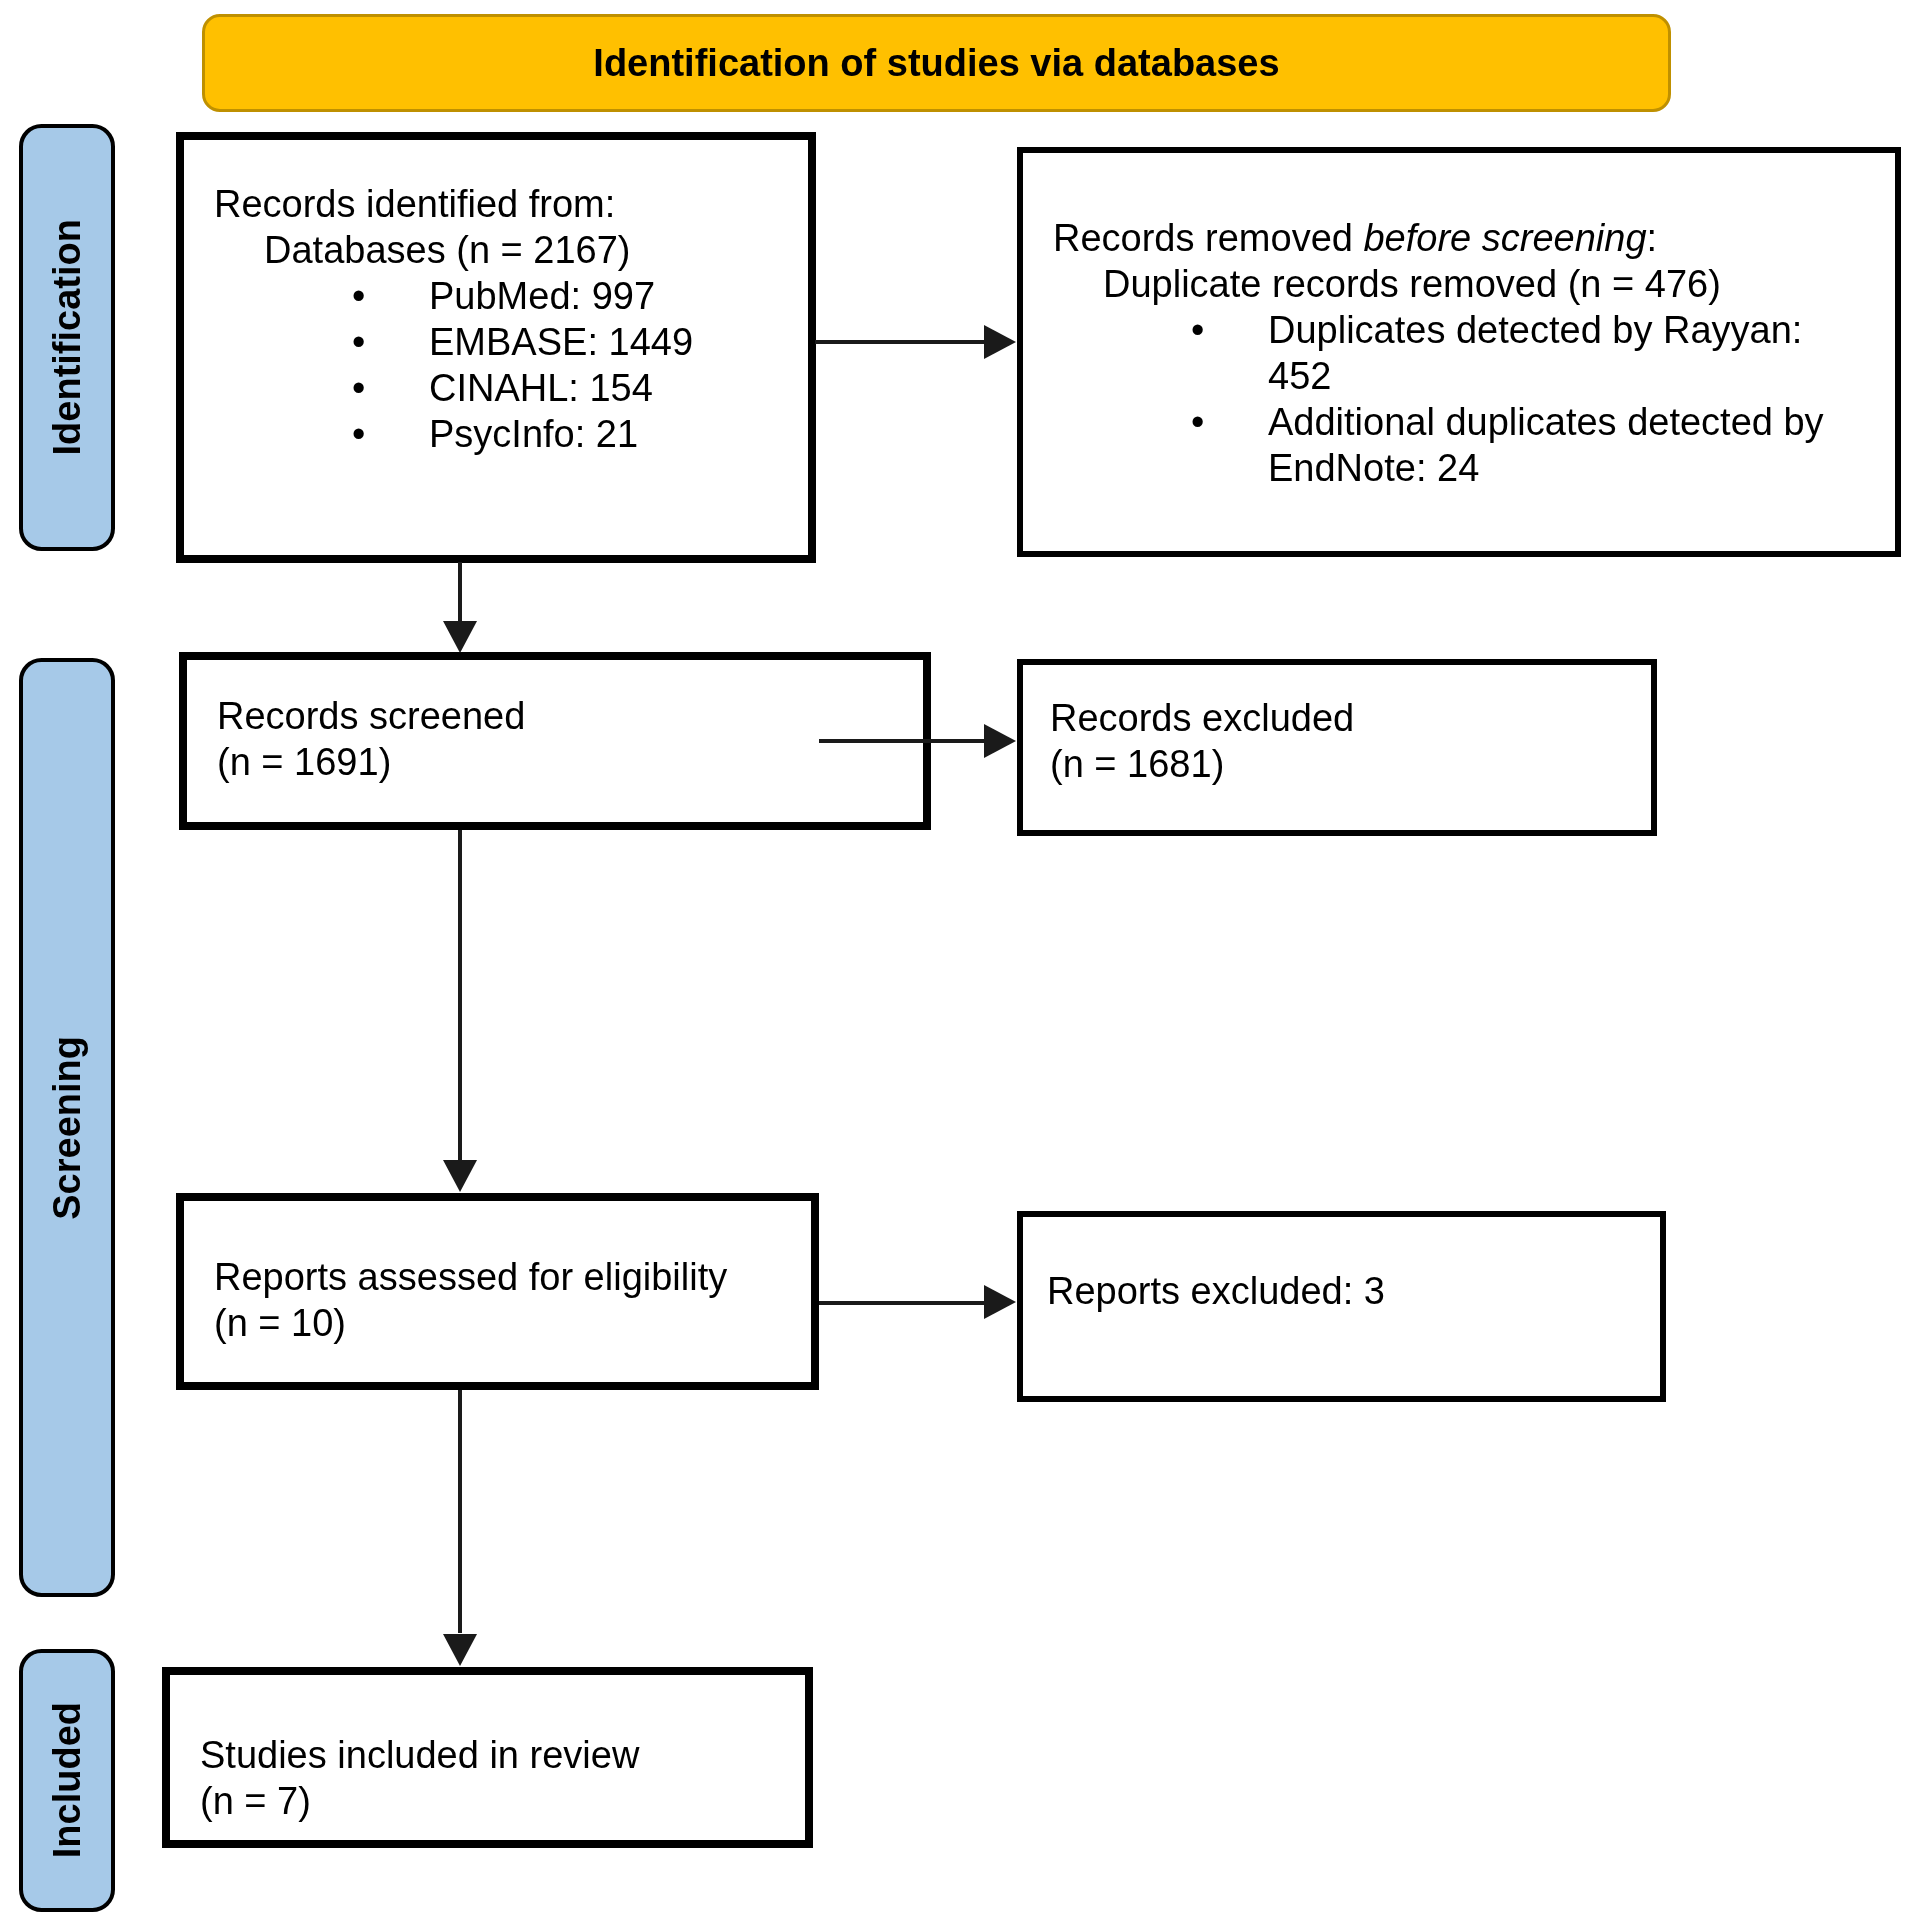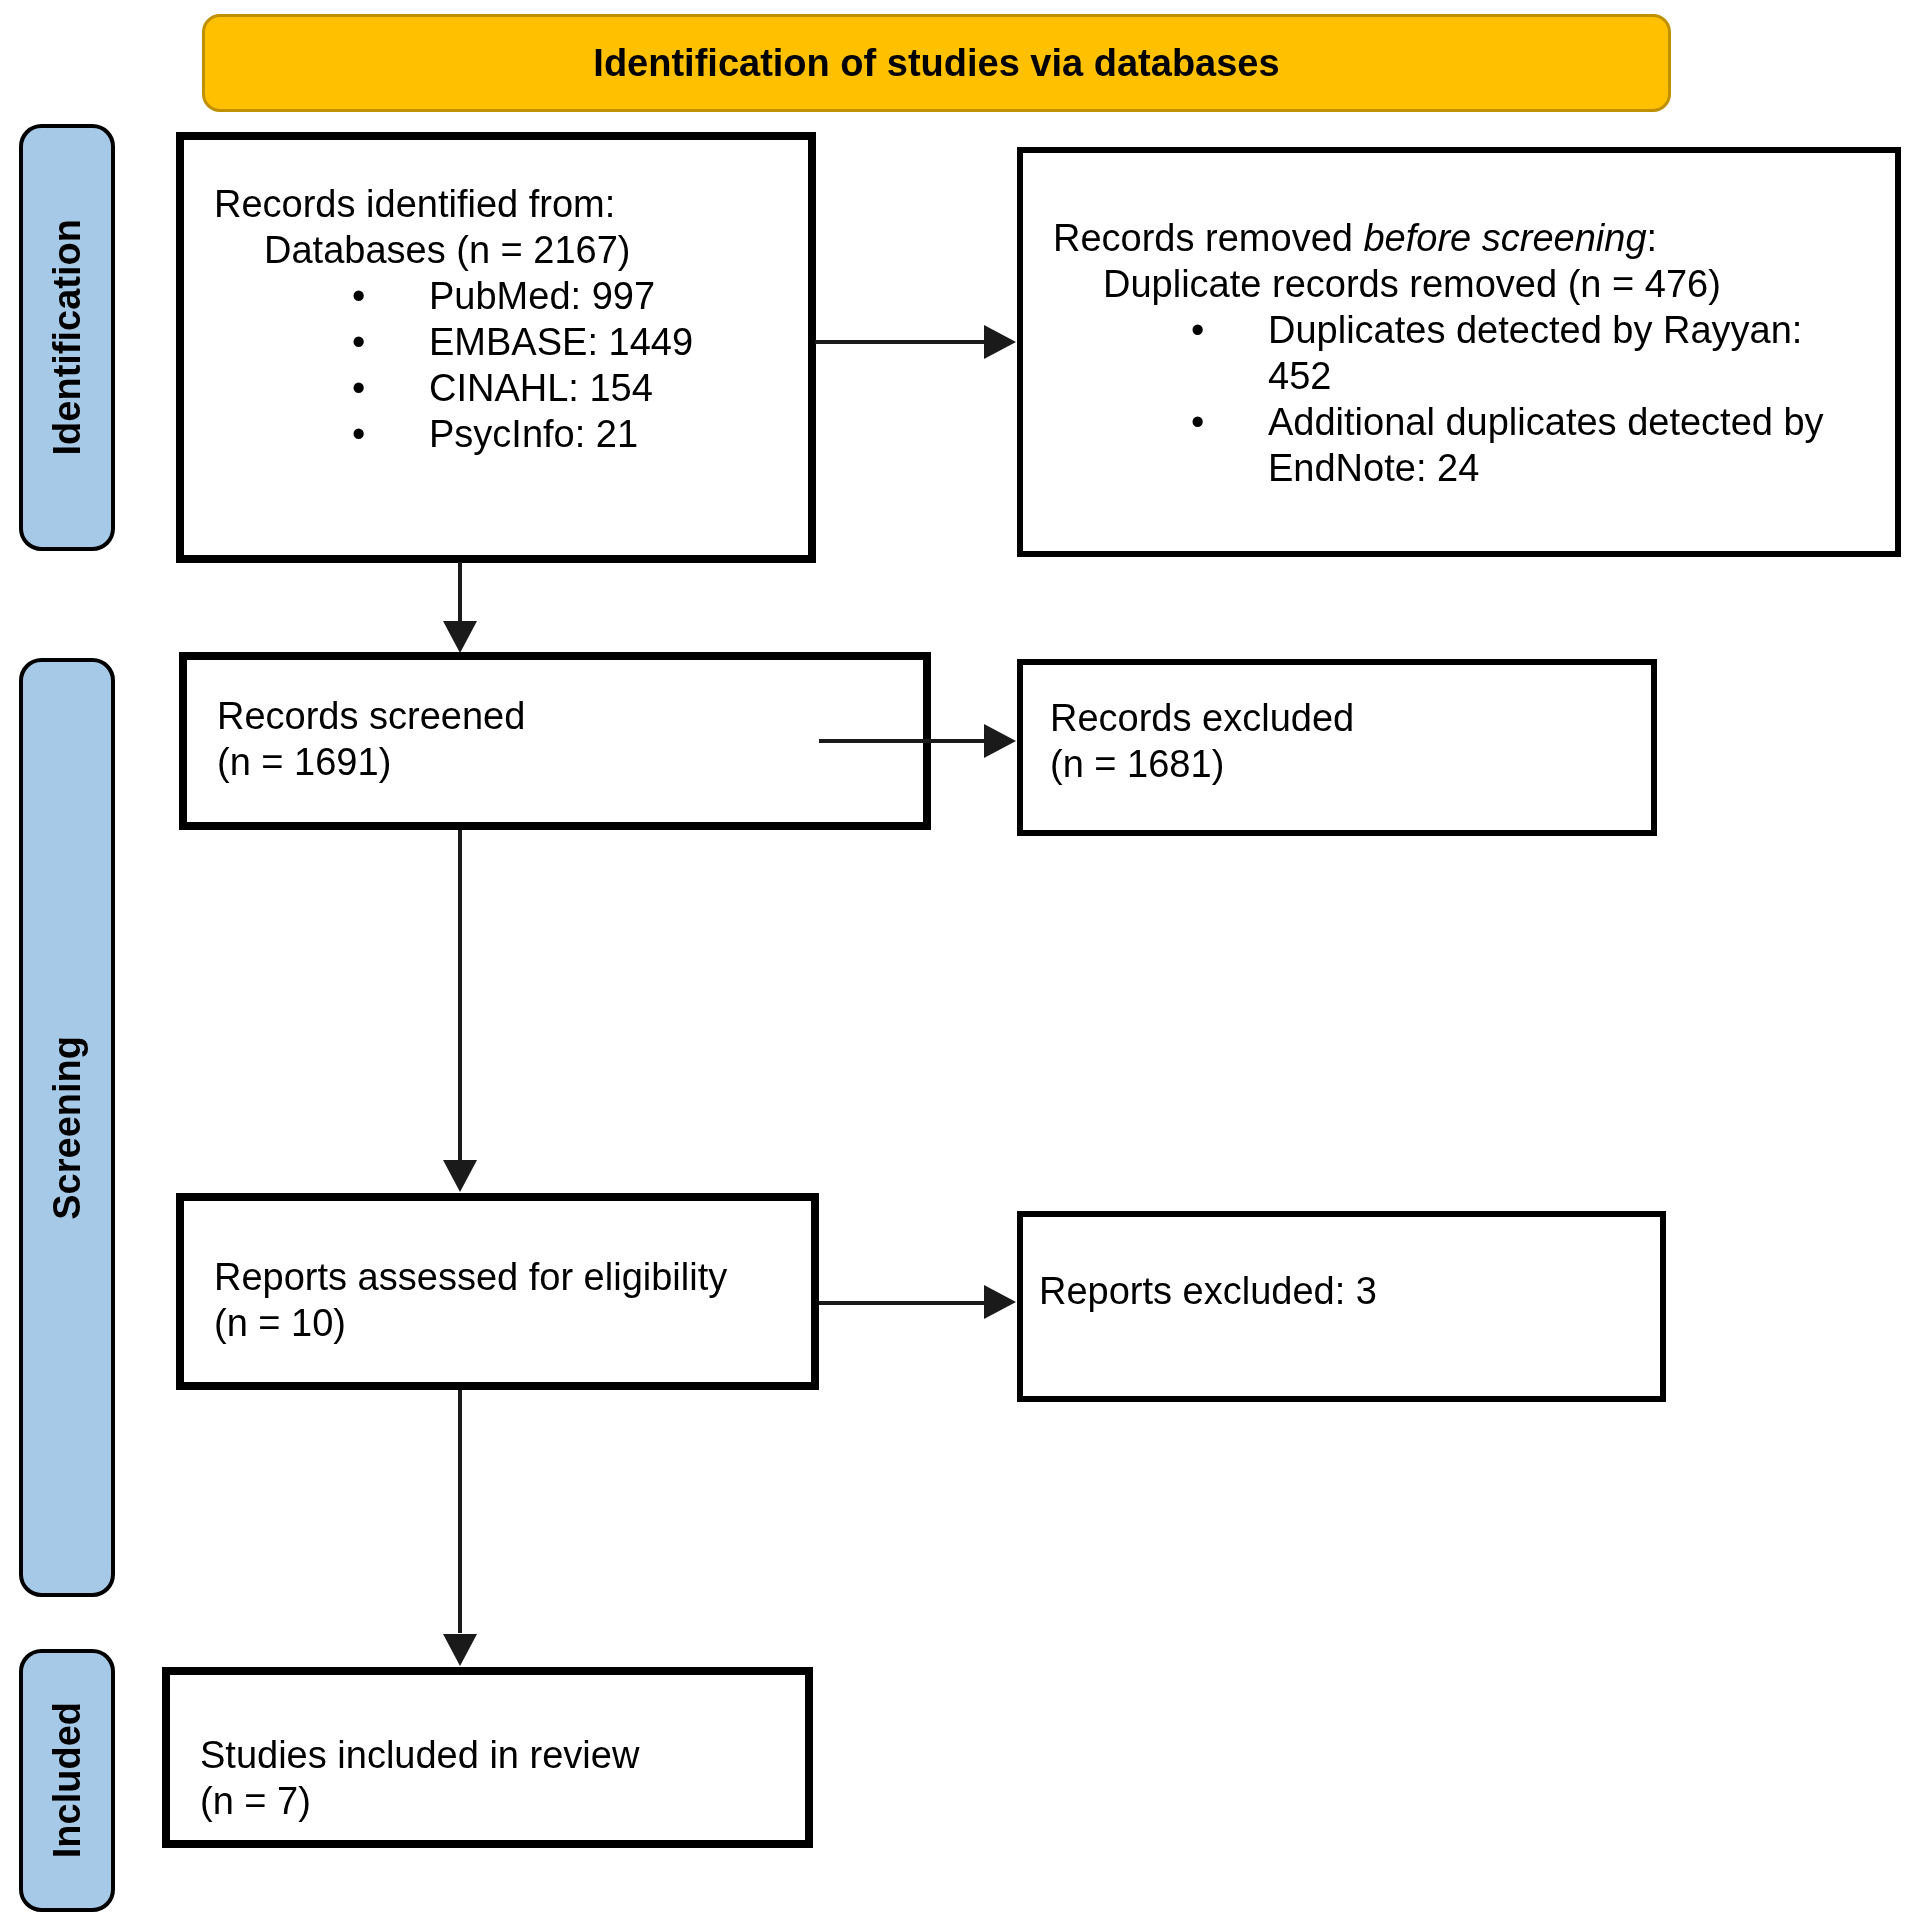--- a/index.html
+++ b/index.html
@@ -118,21 +118,21 @@
   <div class="box b-mid" style="left:1017px;top:659px;width:640px;height:177px;padding:30px 21px 0 27px;">
     <div>Records excluded</div>
     <div>(n = 1681)</div>
   </div>
 
   <div class="box b-thick" style="left:176px;top:1193px;width:643px;height:197px;padding:53px 21px 0 30px;">
     <div>Reports assessed for eligibility</div>
     <div>(n = 10)</div>
   </div>
 
-  <div class="box b-thin" style="left:1017px;top:1211px;width:649px;height:191px;padding:51px 21px 0 16px;">
+  <div class="box b-thin" style="left:1017px;top:1211px;width:649px;height:191px;padding:51px 21px 0 24px;">
     <div>Reports excluded: 3</div>
   </div>
 
   <div class="box b-thick" style="left:162px;top:1667px;width:651px;height:181px;padding:57px 21px 0 30px;">
     <div>Studies included in review</div>
     <div>(n = 7)</div>
   </div>
 
   <div class="hline" style="left:815px;top:340px;width:171px;"></div>
   <div class="head-right" style="left:984px;top:325px;"></div>

